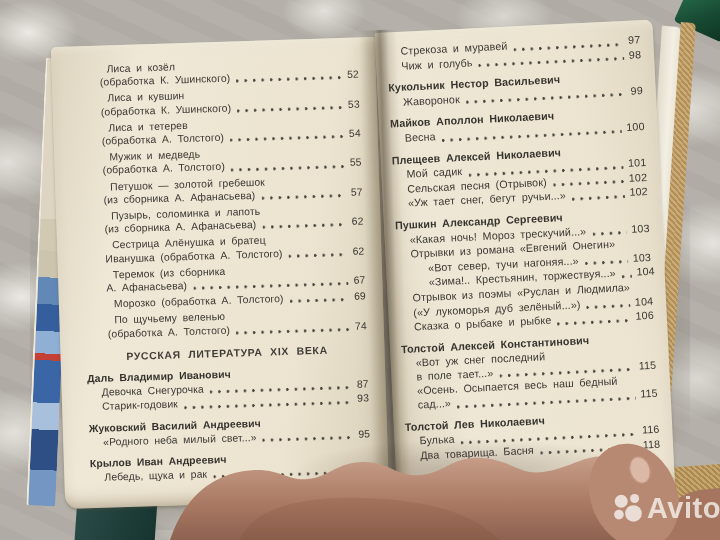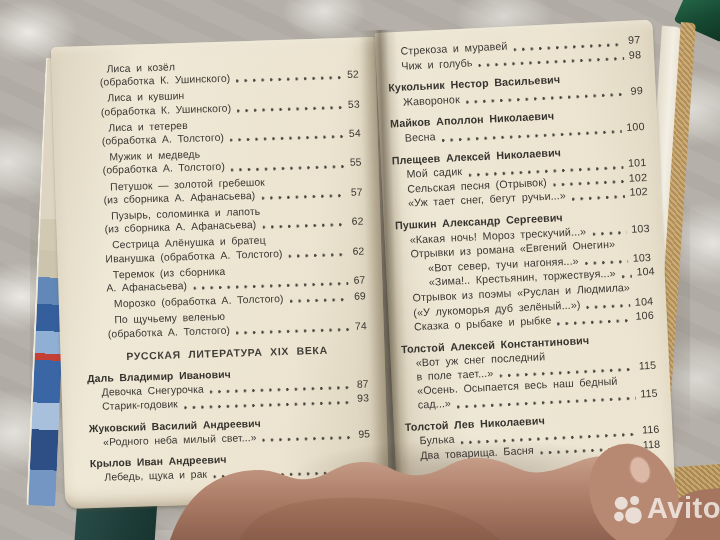--- a/index.html
+++ b/index.html
@@ -80,21 +80,21 @@
     background-image:radial-gradient(circle at 1.2px 1.5px,#47443f 1.1px,rgba(0,0,0,0) 1.6px);
     background-size:8.5px 3px;background-repeat:repeat-x;background-position:0 100%;}
   .pg{white-space:nowrap;margin-left:2px;}
   .folio{position:absolute;left:0;right:0;text-align:center;font-size:10.6px;color:#3b3733;}
   .page-left .folio{bottom:15px;}
   .page-right .folio{bottom:13px;right:26px;}
   
   .hand-shadow{position:absolute;left:290px;top:438px;width:360px;height:60px;
     background:radial-gradient(ellipse at 50% 60%, rgba(60,40,30,.28), transparent 70%);}
   .hand{position:absolute;left:0;top:400px;}
-  .watermark{position:absolute;left:612px;top:492px;display:flex;align-items:center;gap:5px;
+  .watermark{position:absolute;left:612px;top:492px;display:flex;gap:5px;
     color:rgba(245,243,239,.8);font-weight:bold;font-size:29px;letter-spacing:.5px;}
 </style>
 </head>
 <body>
 
 <div class="stage">
   <div class="carpet"></div>
   <div class="green-object"></div>
   <div class="book-shadow"></div>
 

